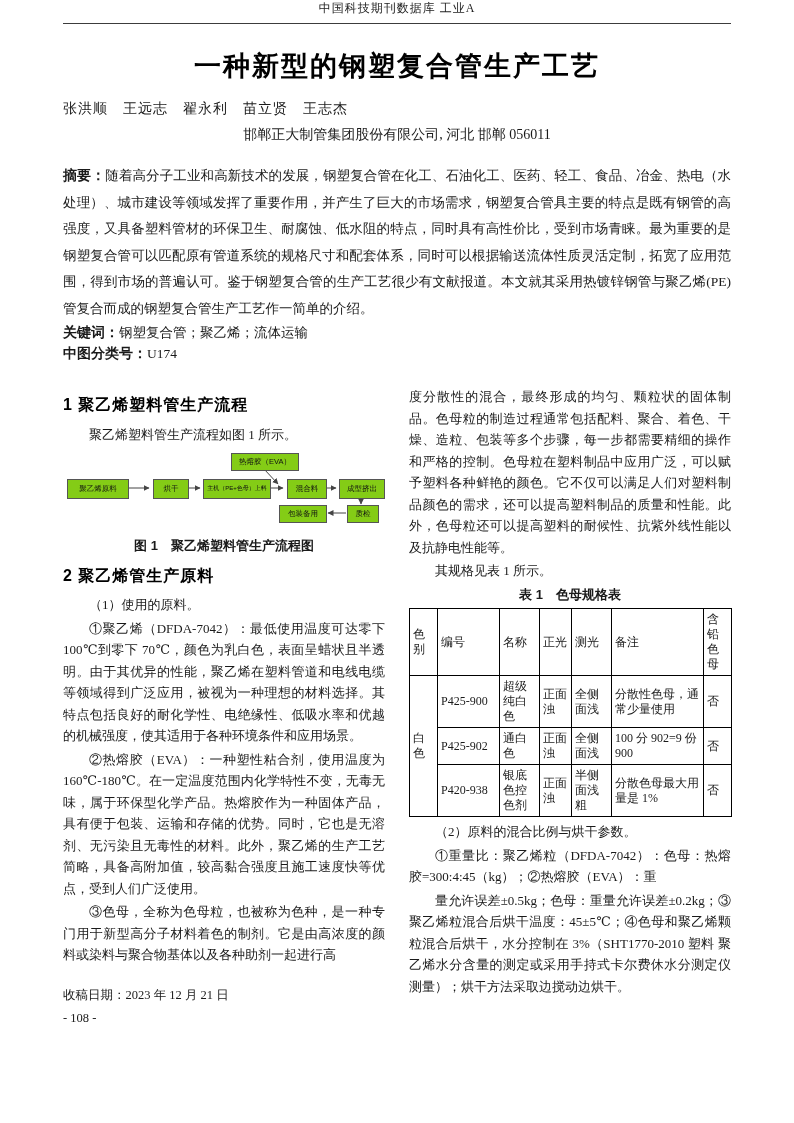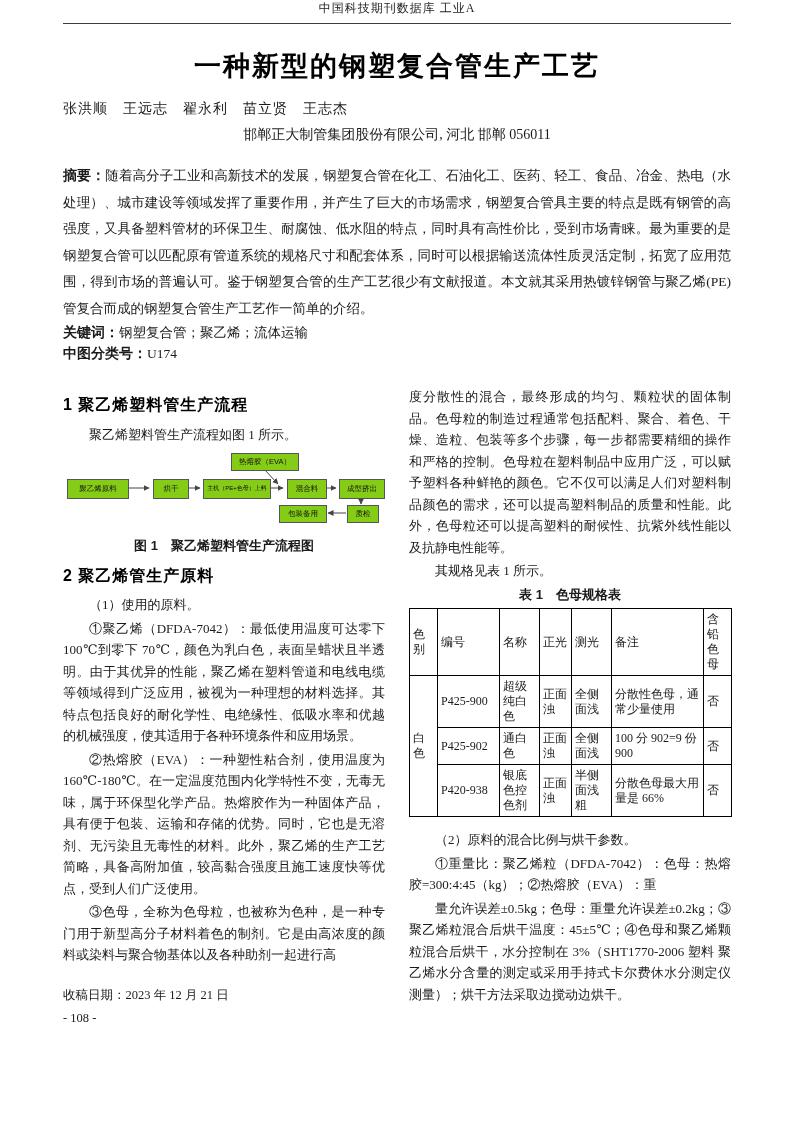--- a/index.html
+++ b/index.html
@@ -144,29 +144,29 @@
           <td>正面浊</td>
           <td>全侧面浅</td>
           <td>100 分 902=9 份 900</td>
           <td class="ctr">否</td>
         </tr>
         <tr>
           <td>P420-938</td>
           <td>银底色控色剂</td>
           <td>正面浊</td>
           <td>半侧面浅粗</td>
-          <td>分散色母最大用量是 66%</td>
+          <td>分散色母最大用量是 1%</td>
           <td class="ctr">否</td>
         </tr>
       </tbody>
         </table>
 
-      <p class="ind" style="margin-top:12px;">（2）原料的混合比例与烘干参数。</p>
+      <p class="ind" style="margin-top:4px;">（2）原料的混合比例与烘干参数。</p>
       <p class="ind just">①重量比：聚乙烯粒（DFDA-7042）：色母：热熔胶=300:4:45（kg）；②热熔胶（EVA）：重</p>
-      <p class="ind just">量允许误差±0.5kg；色母：重量允许误差±0.2kg；③聚乙烯粒混合后烘干温度：45±5℃；④色母和聚乙烯颗粒混合后烘干，水分控制在 3%（SHT1770-2006 塑料 聚乙烯水分含量的测定或采用手持式卡尔费休水分测定仪测量）；烘干方法采取边搅动边烘干。</p>
+      <p class="ind just">量允许误差±0.5kg；色母：重量允许误差±0.2kg；③聚乙烯粒混合后烘干温度：45±5℃；④色母和聚乙烯颗粒混合后烘干，水分控制在 3%（SHT1770-2010 塑料 聚乙烯水分含量的测定或采用手持式卡尔费休水分测定仪测量）；烘干方法采取边搅动边烘干。</p>
     </div>
   </div>
 
   <div class="footer">
     <div>收稿日期：2023 年 12 月 21 日</div>
     <div class="pagenum">- 108 -</div>
   </div>
 
 </div>
 

